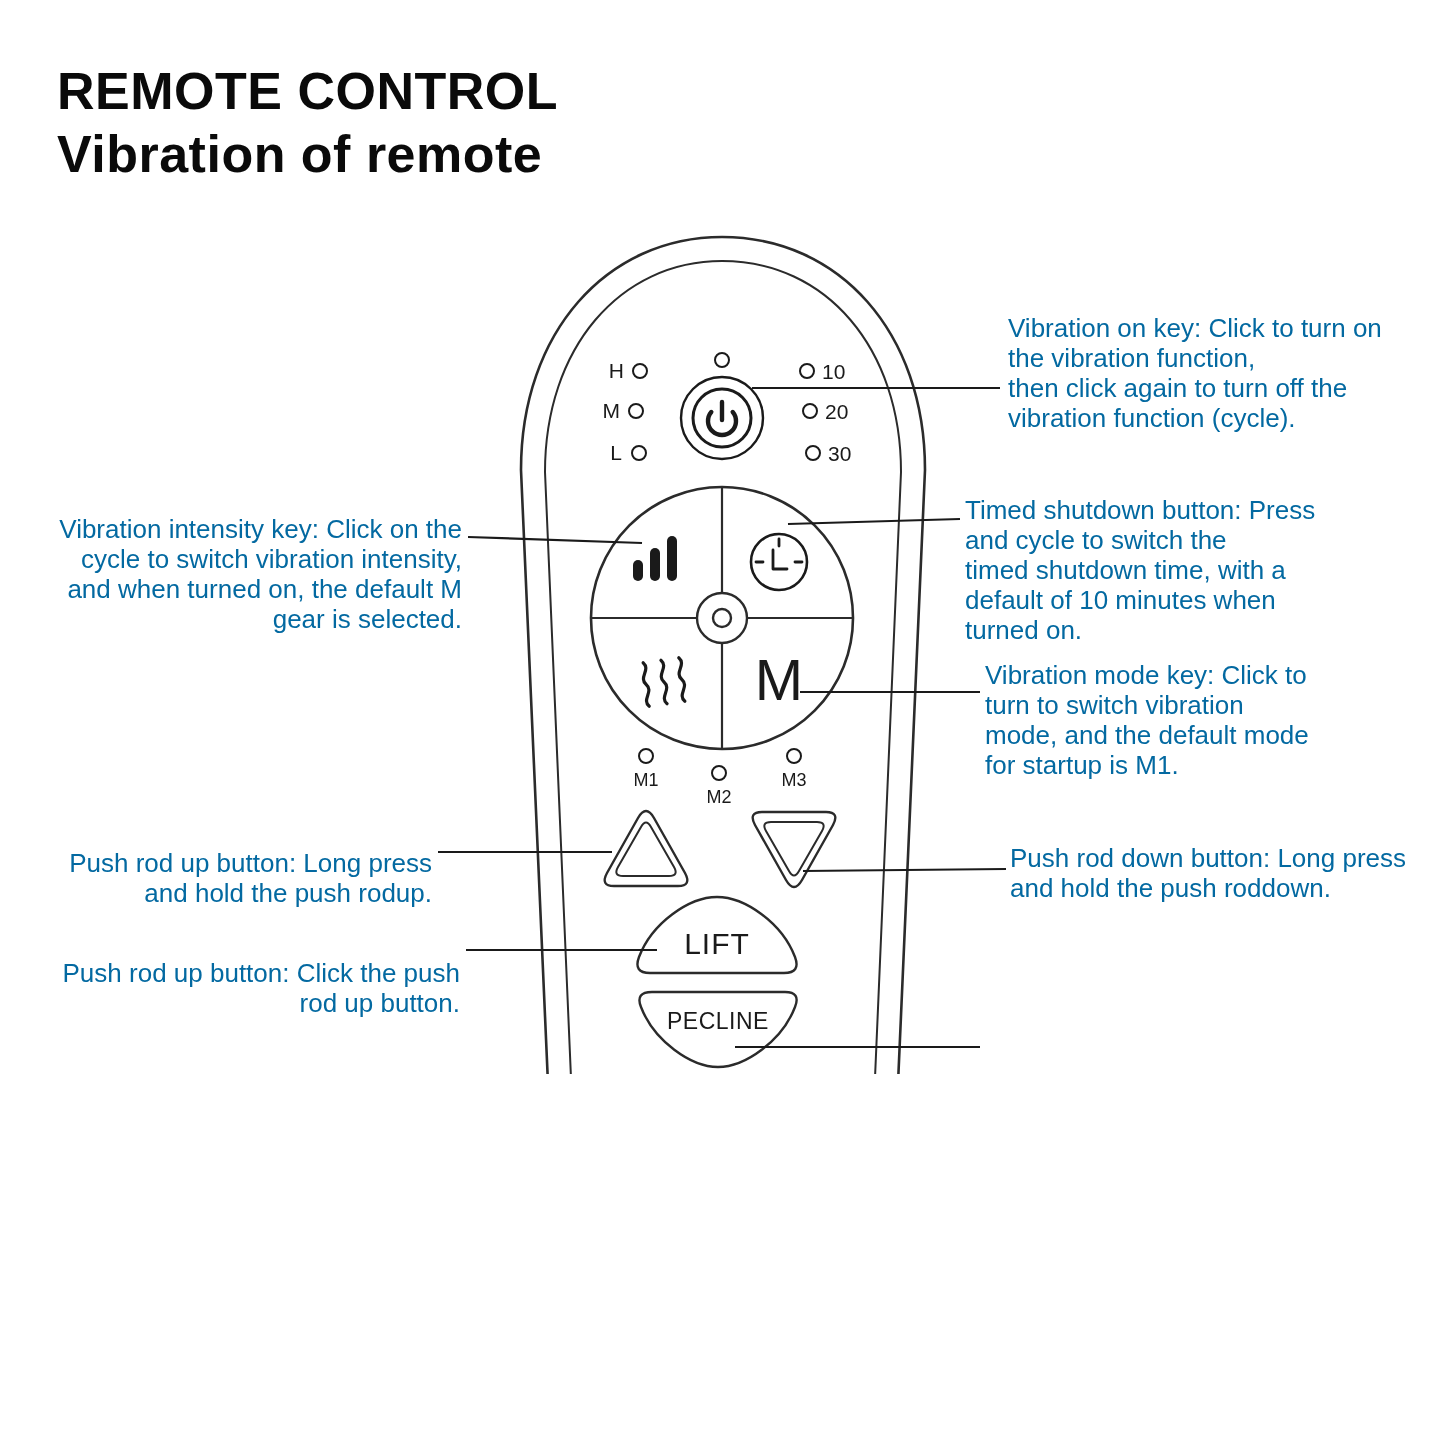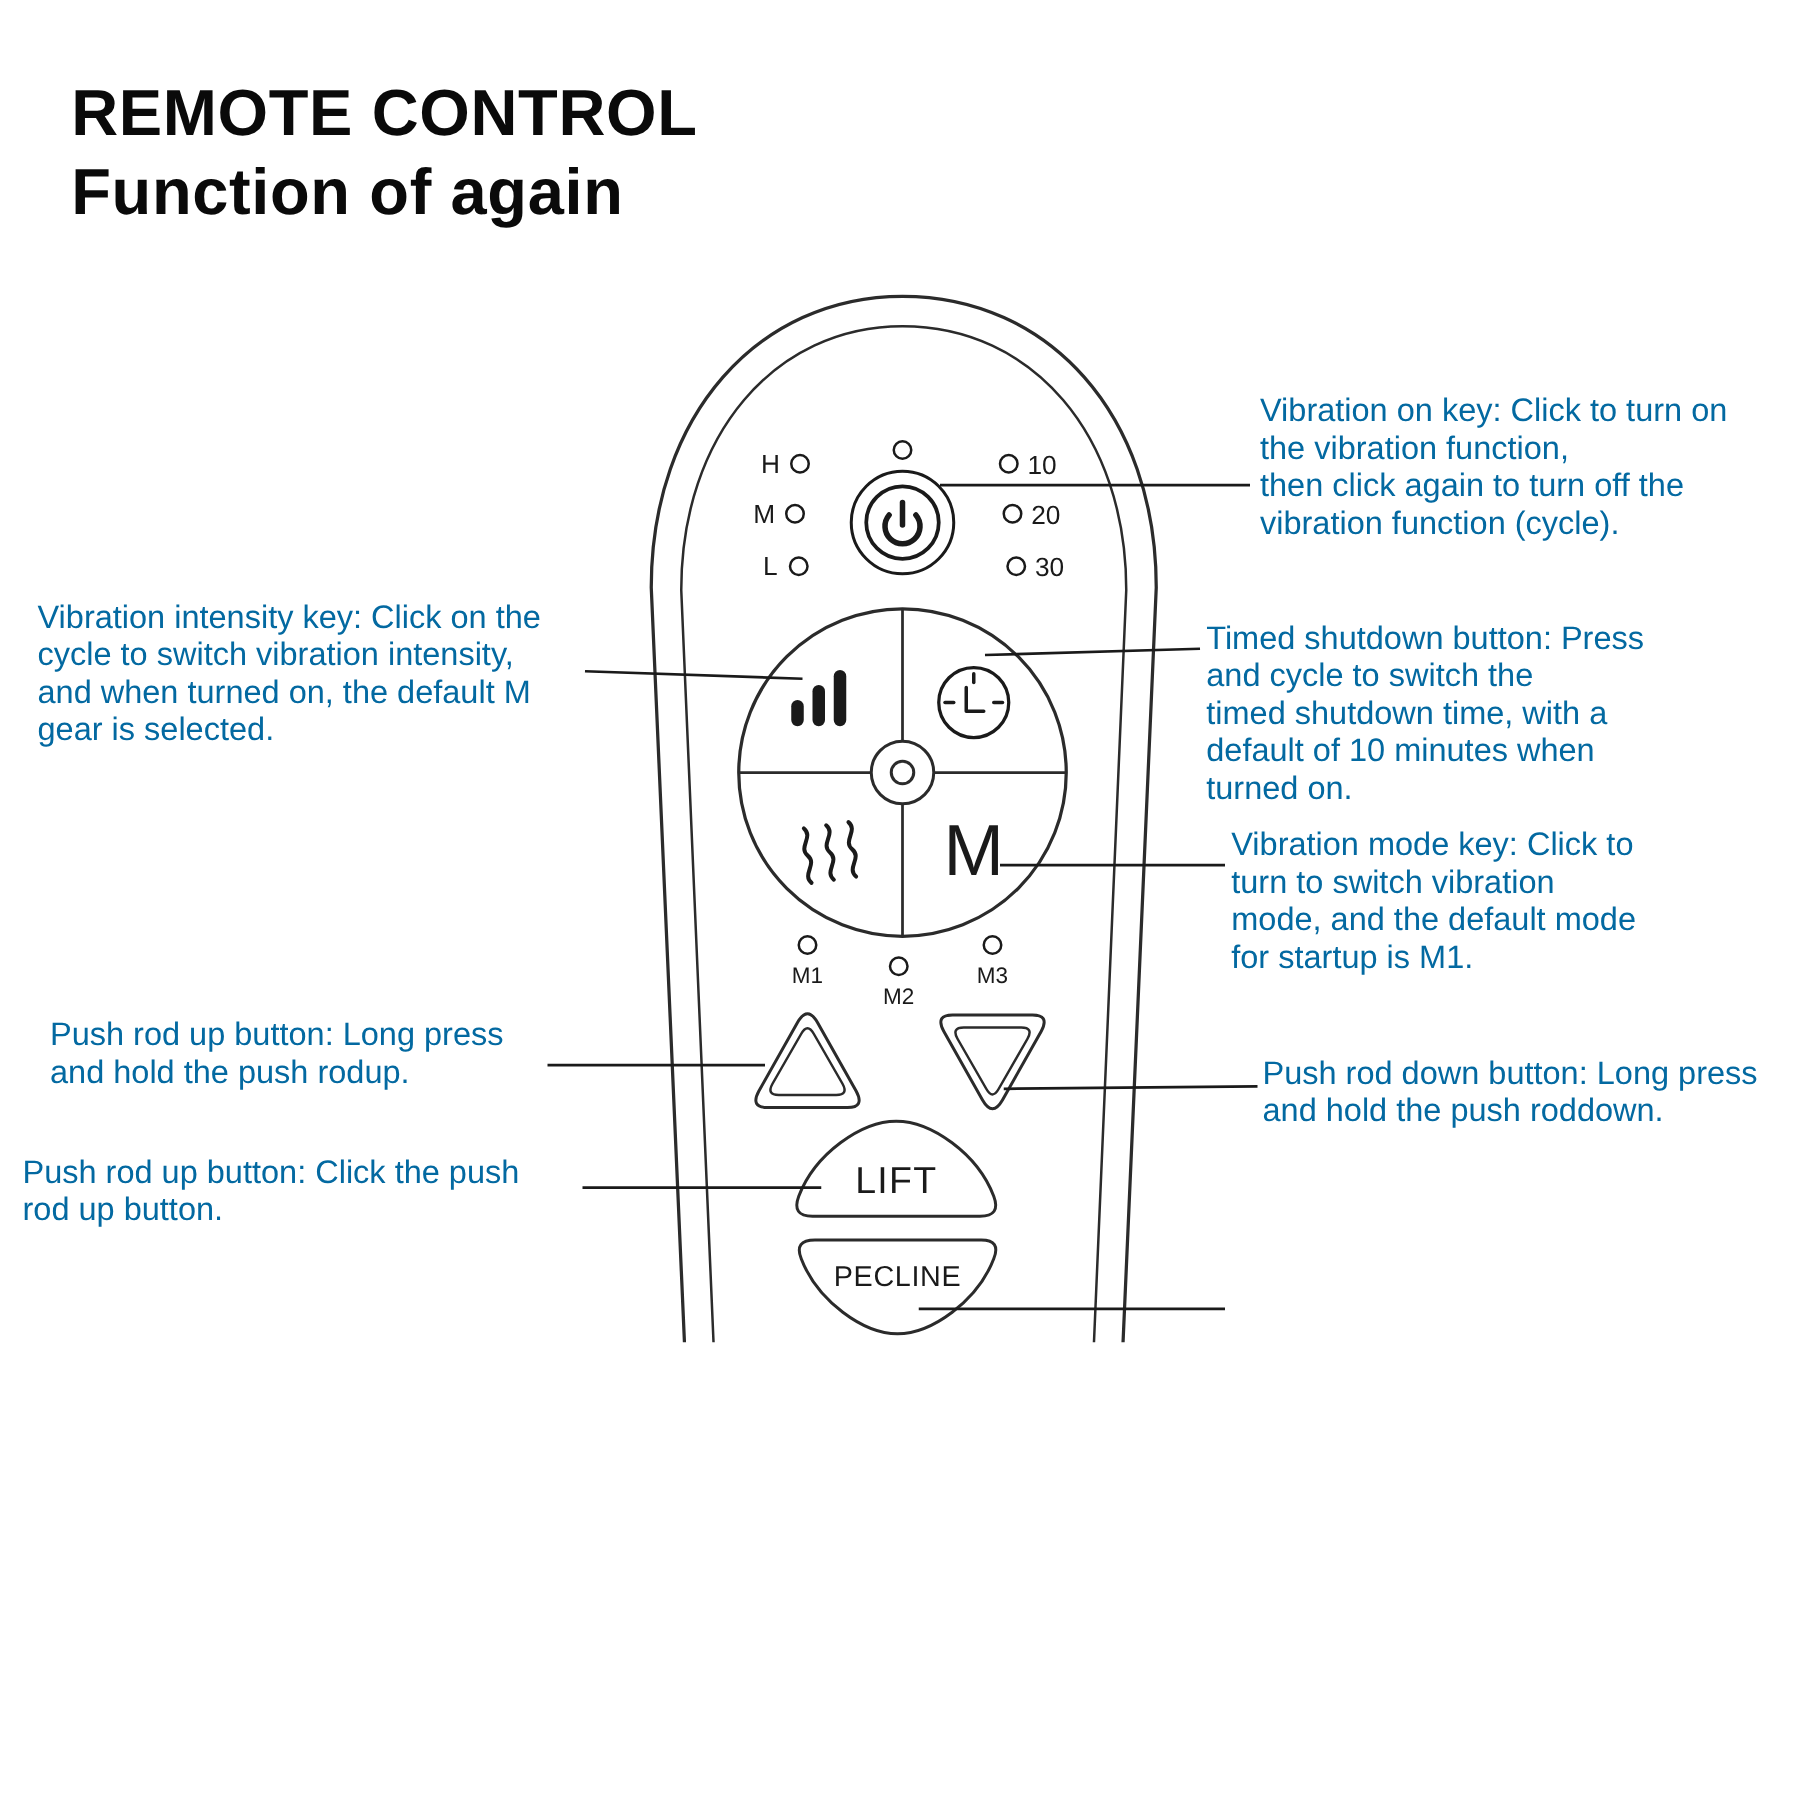--- a/index.html
+++ b/index.html
@@ -11,33 +11,33 @@
   }
   .title {
     position:absolute; left:57px; top:60px;
     font-size:52px; font-weight:800; line-height:1.22; letter-spacing:0.5px;
     color:#0a0a0a;
   }
   .ann {
     position:absolute; font-size:26px; line-height:30px;
     white-space:pre-line; color:#0369a1;
   }
-  .ann.right { text-align:left; }
+  .ann.right { text-align:right;margin-top:36px; }
   svg.scene { position:absolute; left:0; top:0; width:1445px; height:1445px; }
   svg.scene path, svg.scene circle, svg.scene line { vector-effect:none; }
   text { font-family:"Liberation Sans", "DejaVu Sans", sans-serif; fill:#1a1a1a; }
 </style>
 </head>
 <body>
 
 <div class="canvas">
 
   <div class="title">
     <div>REMOTE CONTROL</div>
-    <div>Function of again</div>
+    <div>Vibration of remote</div>
   </div>
 
   <svg class="scene" viewBox="0 0 1445 1445">
 
     <g fill="none" stroke="#2b2b2b">
       <path stroke-width="2.6" d="M 722 237 C 607 237 521 332 521 470 L 551 1152 C 556 1268 606 1346 723 1346 C 840 1346 890 1268 895 1152 L 925 470 C 925 332 839 237 722 237 Z" fill="#ffffff"></path>
       <path stroke-width="2" d="M 722 261 C 620 261 545 348 545 472 L 574 1148 C 578 1252 622 1322 723 1322 C 824 1322 868 1252 872 1148 L 901 472 C 901 348 826 261 722 261 Z"></path>
     </g>
 
     <g stroke="#1a1a1a" fill="none" stroke-width="2">

